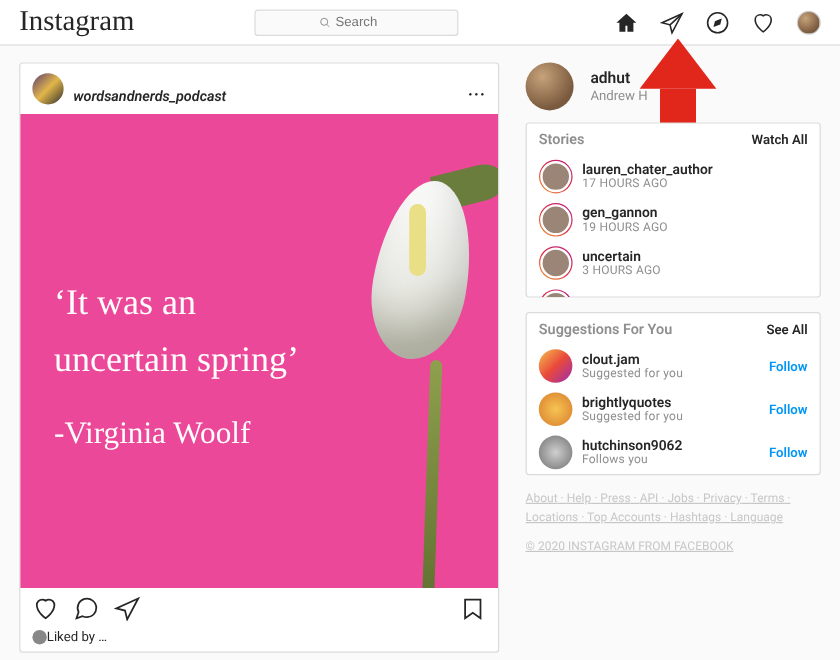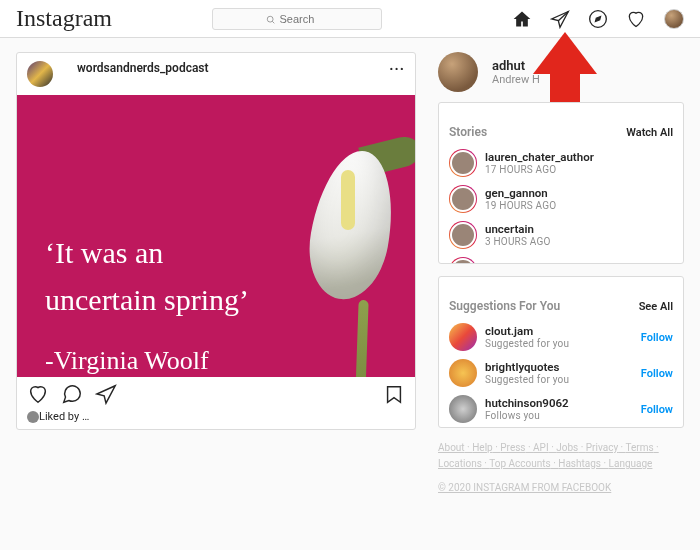--- a/index.html
+++ b/index.html
@@ -17,45 +17,45 @@
   .nav-icon svg { display:block; }
   .avatar-sm { width:20px; height:20px; border-radius:50%; background:radial-gradient(circle at 35% 30%, #c7a27a 0, #7a5a3e 70%); border:1px solid #ccc; }
 
   
   .main { display:flex; padding:14px 16px 0 16px; gap:22px; position:relative; }
   .feed { width:400px; flex:0 0 auto; }
   .side { flex:1 1 auto; min-width:0; position:relative; }
 
   
   .card { background:#fff; border:1px solid #dbdbdb; border-radius:3px; }
-  .post-head { display:flex; align-items:flex-start; padding:8px 10px; gap:24px; }
+  .post-head { display:flex; align-items:flex-end; padding:8px 10px; gap:8px;font-style:italic; }
   .post-head .av { width:26px; height:26px; border-radius:50%; background:linear-gradient(135deg,#5a3c72,#e2b64a,#2c2c2c); }
   .post-head .uname { font-weight:600; font-size:12px; }
   .post-head .more { margin-left:auto; font-weight:700; letter-spacing:1px; cursor:pointer; }
-  .post-img { width:100%; height:282px; background:#be185d; position:relative; overflow:hidden; }
+  .post-img { width:100%; height:395px; background:#ec4899; position:relative; overflow:hidden; }
   .flower { position:absolute; right:24px; top:55px; }
   .flower .petal { width:78px; height:150px; background:linear-gradient(160deg,#ffffff,#e9e9e4 55%,#c9caba 85%); border-radius:50% 50% 50% 50% / 60% 60% 40% 40%; transform:rotate(10deg); box-shadow:inset -10px -20px 30px rgba(0,0,0,.15); }
   .flower .pistil { position:absolute; left:28px; top:20px; width:14px; height:60px; background:#e9df86; border-radius:7px; }
   .flower .leaf { position:absolute; right:-30px; top:-10px; width:60px; height:30px; background:#6a7d3d; border-radius:0 50% 50% 0 / 0 80% 80% 0; transform:rotate(-14deg); }
   .flower .stem { position:absolute; left:42px; top:150px; width:10px; height:210px; background:linear-gradient(#8ea04d,#5f6f2f); border-radius:5px; transform:rotate(2deg); }
   .quote { position:absolute; left:28px; top:135px; color:#fff; font-family: Georgia, "Times New Roman", serif; font-size:30px; line-height:1.55; font-weight:400; }
   .quote .attr { margin-top:18px; font-size:26px; }
   .post-actions { display:flex; align-items:center; padding:6px 10px 2px 10px; gap:12px; }
   .post-actions .save { margin-left:auto; }
   .liked { padding:0 10px 6px 10px; font-size:11px; color:#262626; display:flex; align-items:center; gap:0; }
   .liked .dot { width:12px; height:12px; border-radius:50%; background:#888; }
 
   
   .me { display:flex; align-items:center; gap:14px; margin-bottom:10px; }
   .me .av { width:40px; height:40px; border-radius:50%; background:radial-gradient(circle at 35% 30%, #c7a27a 0, #7a5a3e 70%); }
   .me .uname { font-weight:600; font-size:13px; }
   .me .full { font-size:11px; color:#8e8e8e; }
 
   .panel { background:#fff; border:1px solid #dbdbdb; border-radius:3px; margin-bottom:12px; }
-  .panel-h { display:flex; align-items:center; padding:6px 10px; font-size:12px; color:#8e8e8e; font-weight:600;margin-top:16px; }
+  .panel-h { display:flex; align-items:center; padding:6px 10px; font-size:12px; color:#8e8e8e; font-weight:600; }
   .panel-h .link { margin-left:auto; font-size:11px; color:#262626; font-weight:600; }
   .scroll { max-height:118px; overflow-y:auto; position:relative; }
   .row { display:flex; align-items:center; padding:4px 10px; gap:8px; }
   .row .av { width:28px; height:28px; border-radius:50%; flex:0 0 auto; padding:1px; }
   .row.story .av { background:linear-gradient(40deg,#f09433,#e6683c,#dc2743,#cc2366,#bc1888); }
   .row.story .av .inner { width:100%; height:100%; border-radius:50%; background:#9a8577; border:2px solid #fff; }
   .row .txt { display:flex; flex-direction:column; line-height:1.15; }
   .row .nm { font-size:11.5px; font-weight:600; }
   .row .sub { font-size:10px; color:#8e8e8e; text-transform:uppercase; letter-spacing:.2px; }
   .row .follow { margin-left:auto; font-size:11px; color:#0095f6; font-weight:600; cursor:pointer; }

